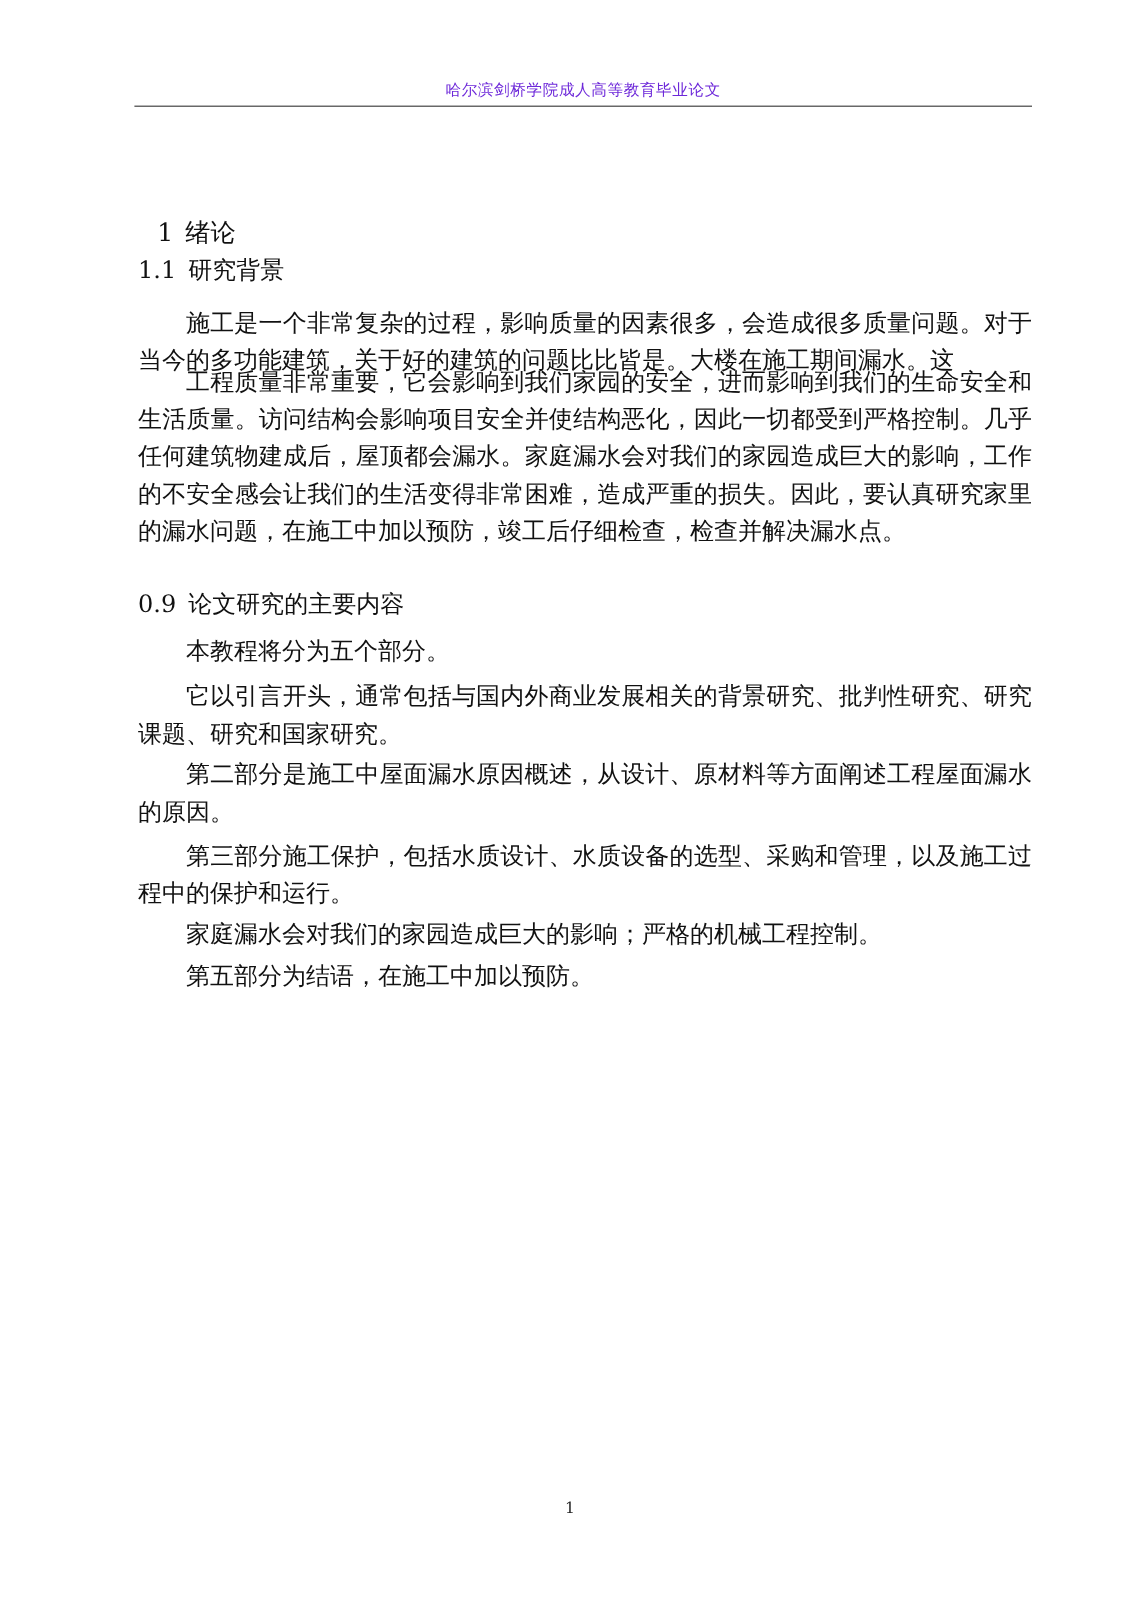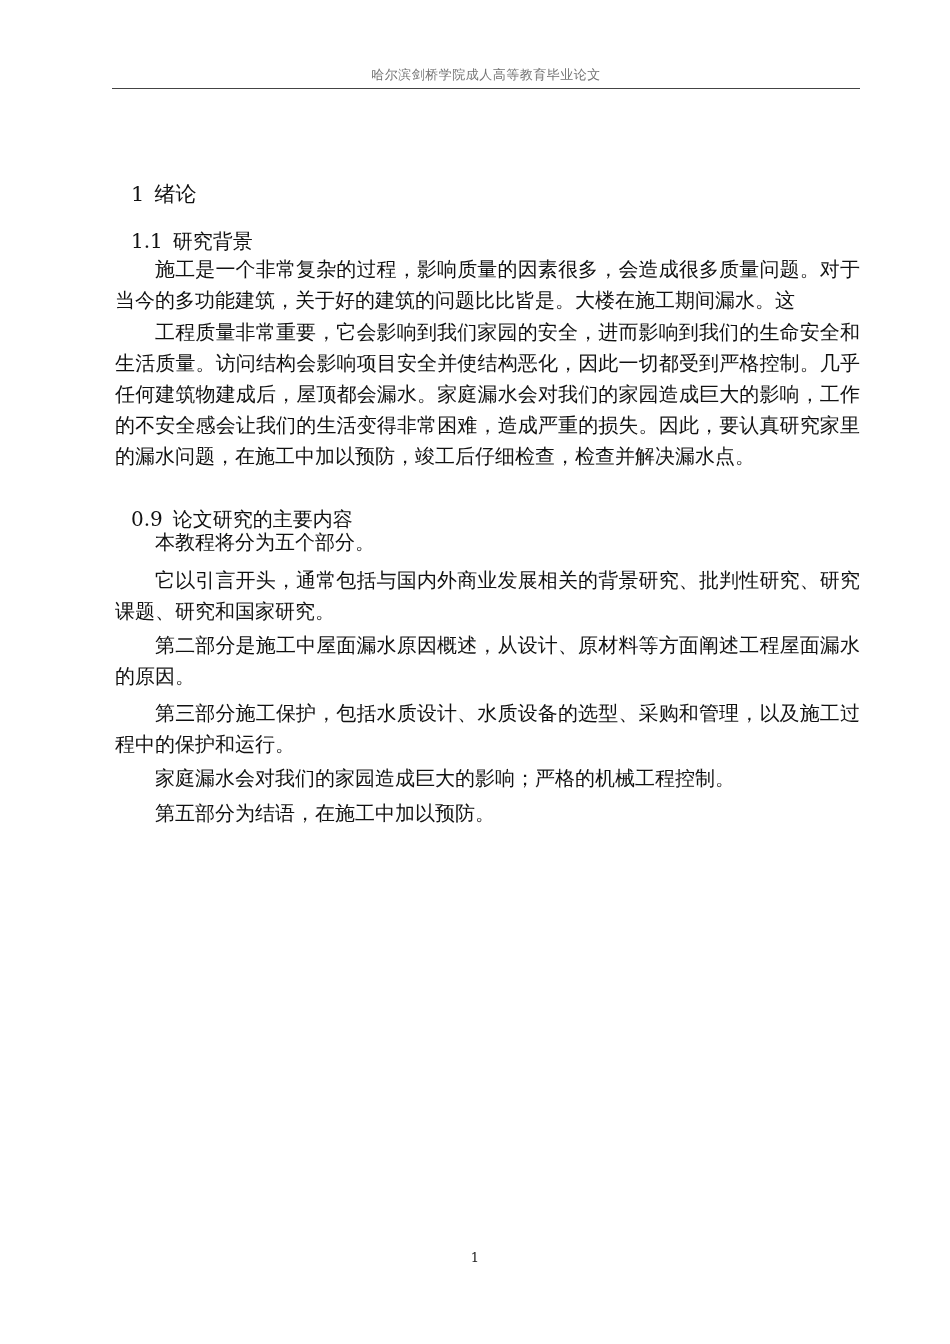--- a/index.html
+++ b/index.html
@@ -1,24 +1,24 @@
 <!DOCTYPE html>
 <html><head>
   <meta charset="utf-8">
   <style>
     html, body { margin: 0; padding: 0; background: #ffffff; }
     body { width: 950px; height: 1344px; position: relative; overflow: hidden;
            font-family: "DejaVu Serif", "Liberation Serif", serif; color: #111; }
     .page-header { position: absolute; left: 112px; top: 66px; width: 748px; text-align: center;
-                   font-size: 13px; color: #737373; letter-spacing: 0.5px; }
+                   font-size: 13px; color: #6d28d9; letter-spacing: 0.5px; }
     .header-rule { position: absolute; left: 112px; top: 88px; width: 748px; height: 0;
                    border-top: 1px solid #444; }
     .content { position: absolute; left: 115px; top: 160px; width: 745px; }
     .h1 { font-size: 21px; margin: 16px; position: absolute; top: 4px; left: 0; font-weight: normal; }
-    .h2 { font-size: 20px; margin: 16px; position: absolute; left: 0; font-weight: normal; }
+    .h2 { font-size: 20px; margin: 0; position: absolute; left: 0; font-weight: normal; }
     .h2 .num, .h1 .num { margin-right: 10px; }
     .para { position: absolute; left: 0; width: 745px; font-size: 20px; line-height: 31px;
             text-indent: 2em; margin: 0; text-align: justify; }
     .page-number { position: absolute; left: 0; width: 950px; top: 1250px; text-align: center;
                    font-size: 13px; color: #222; }
   </style>
 </head>
 <body>
 
 <div class="page-header">哈尔滨剑桥学院成人高等教育毕业论文</div>
@@ -26,21 +26,21 @@
 
 <div class="content">
   <h1 class="h1">
     <span class="num">1</span><span>绪论</span>
   </h1>
 
   <h2 class="h2" style="top:52px">
     <span class="num">1.1</span><span>研究背景</span>
   </h2>
   <p class="para" style="top:94px">施工是一个非常复杂的过程，影响质量的因素很多，会造成很多质量问题。对于当今的多功能建筑，关于好的建筑的问题比比皆是。大楼在施工期间漏水。这</p>
-  <p class="para" style="top:157px">工程质量非常重要，它会影响到我们家园的安全，进而影响到我们的生命安全和生活质量。访问结构会影响项目安全并使结构恶化，因此一切都受到严格控制。几乎任何建筑物建成后，屋顶都会漏水。家庭漏水会对我们的家园造成巨大的影响，工作的不安全感会让我们的生活变得非常困难，造成严重的损失。因此，要认真研究家里的漏水问题，在施工中加以预防，竣工后仔细检查，检查并解决漏水点。</p>
+  <p class="para" style="top:143px">工程质量非常重要，它会影响到我们家园的安全，进而影响到我们的生命安全和生活质量。访问结构会影响项目安全并使结构恶化，因此一切都受到严格控制。几乎任何建筑物建成后，屋顶都会漏水。家庭漏水会对我们的家园造成巨大的影响，工作的不安全感会让我们的生活变得非常困难，造成严重的损失。因此，要认真研究家里的漏水问题，在施工中加以预防，竣工后仔细检查，检查并解决漏水点。</p>
 
   <h2 class="h2" style="top:330px">
     <span class="num">0.9</span><span>论文研究的主要内容</span>
   </h2>
   <p class="para" style="top:367px">本教程将分为五个部分。</p>
   <p class="para" style="top:405px">它以引言开头，通常包括与国内外商业发展相关的背景研究、批判性研究、研究课题、研究和国家研究。</p>
   <p class="para" style="top:470px">第二部分是施工中屋面漏水原因概述，从设计、原材料等方面阐述工程屋面漏水的原因。</p>
   <p class="para" style="top:538px">第三部分施工保护，包括水质设计、水质设备的选型、采购和管理，以及施工过程中的保护和运行。</p>
   <p class="para" style="top:603px">家庭漏水会对我们的家园造成巨大的影响；严格的机械工程控制。</p>
   <p class="para" style="top:638px">第五部分为结语，在施工中加以预防。</p>

